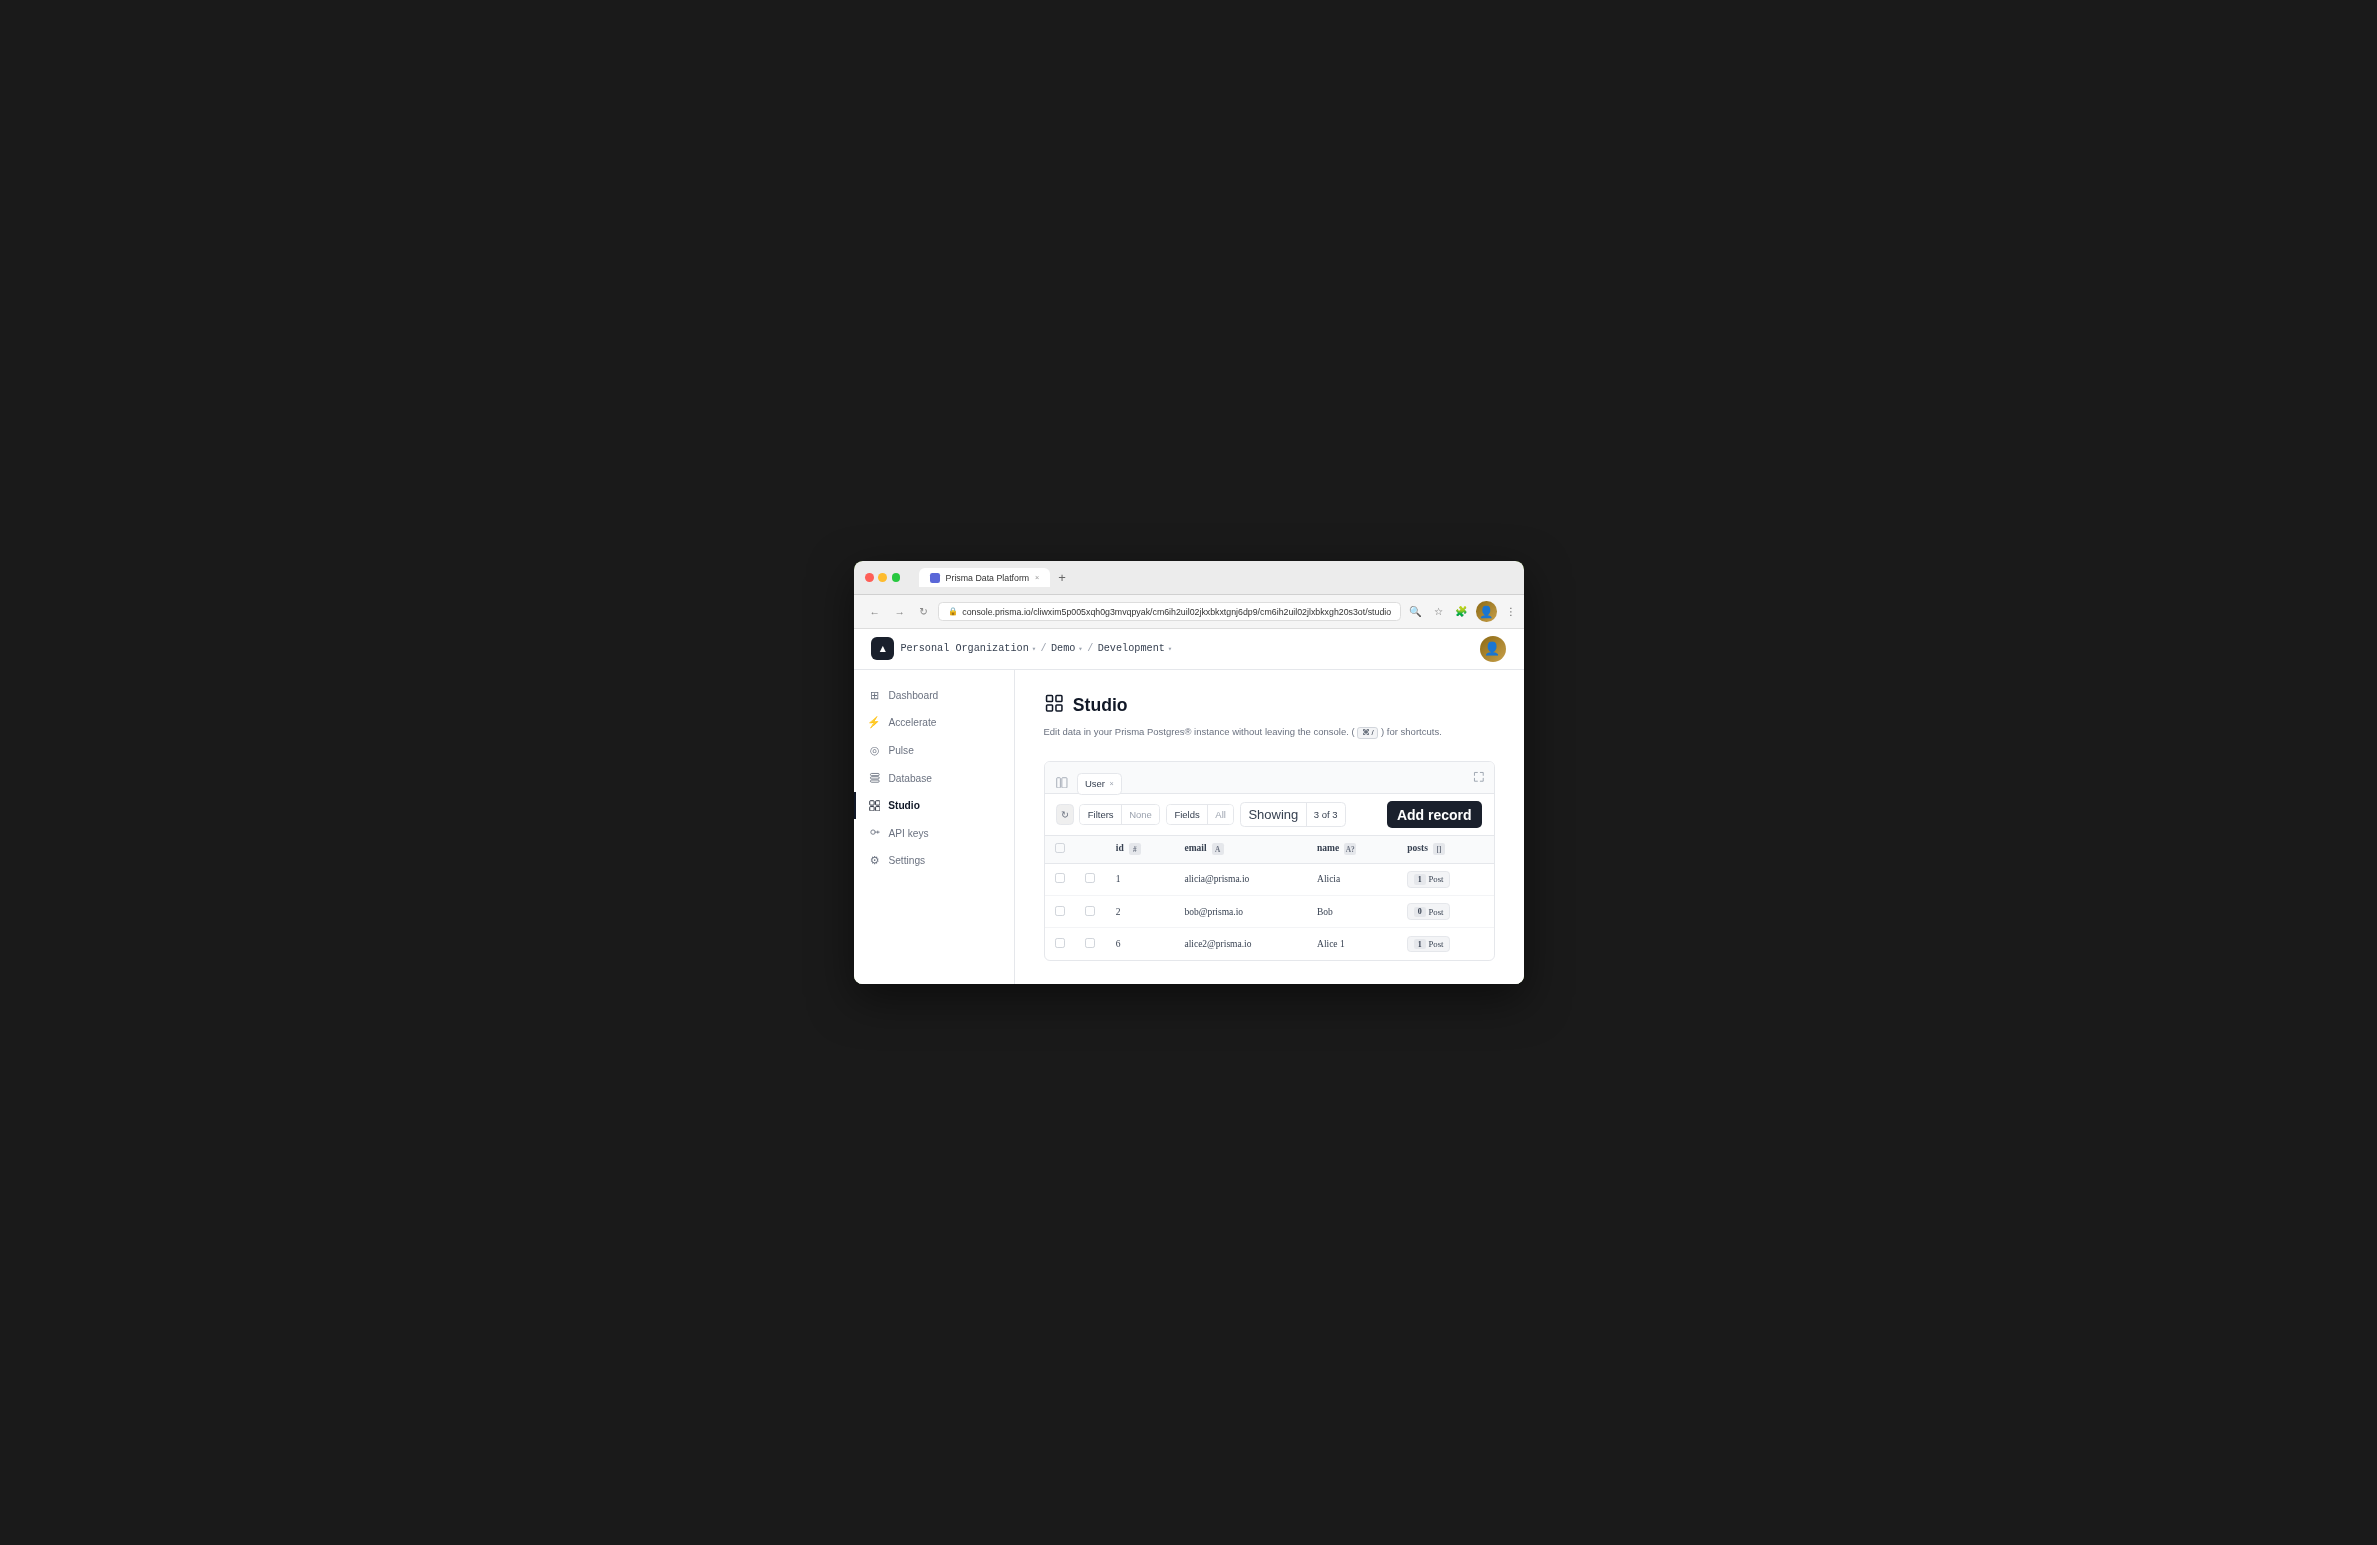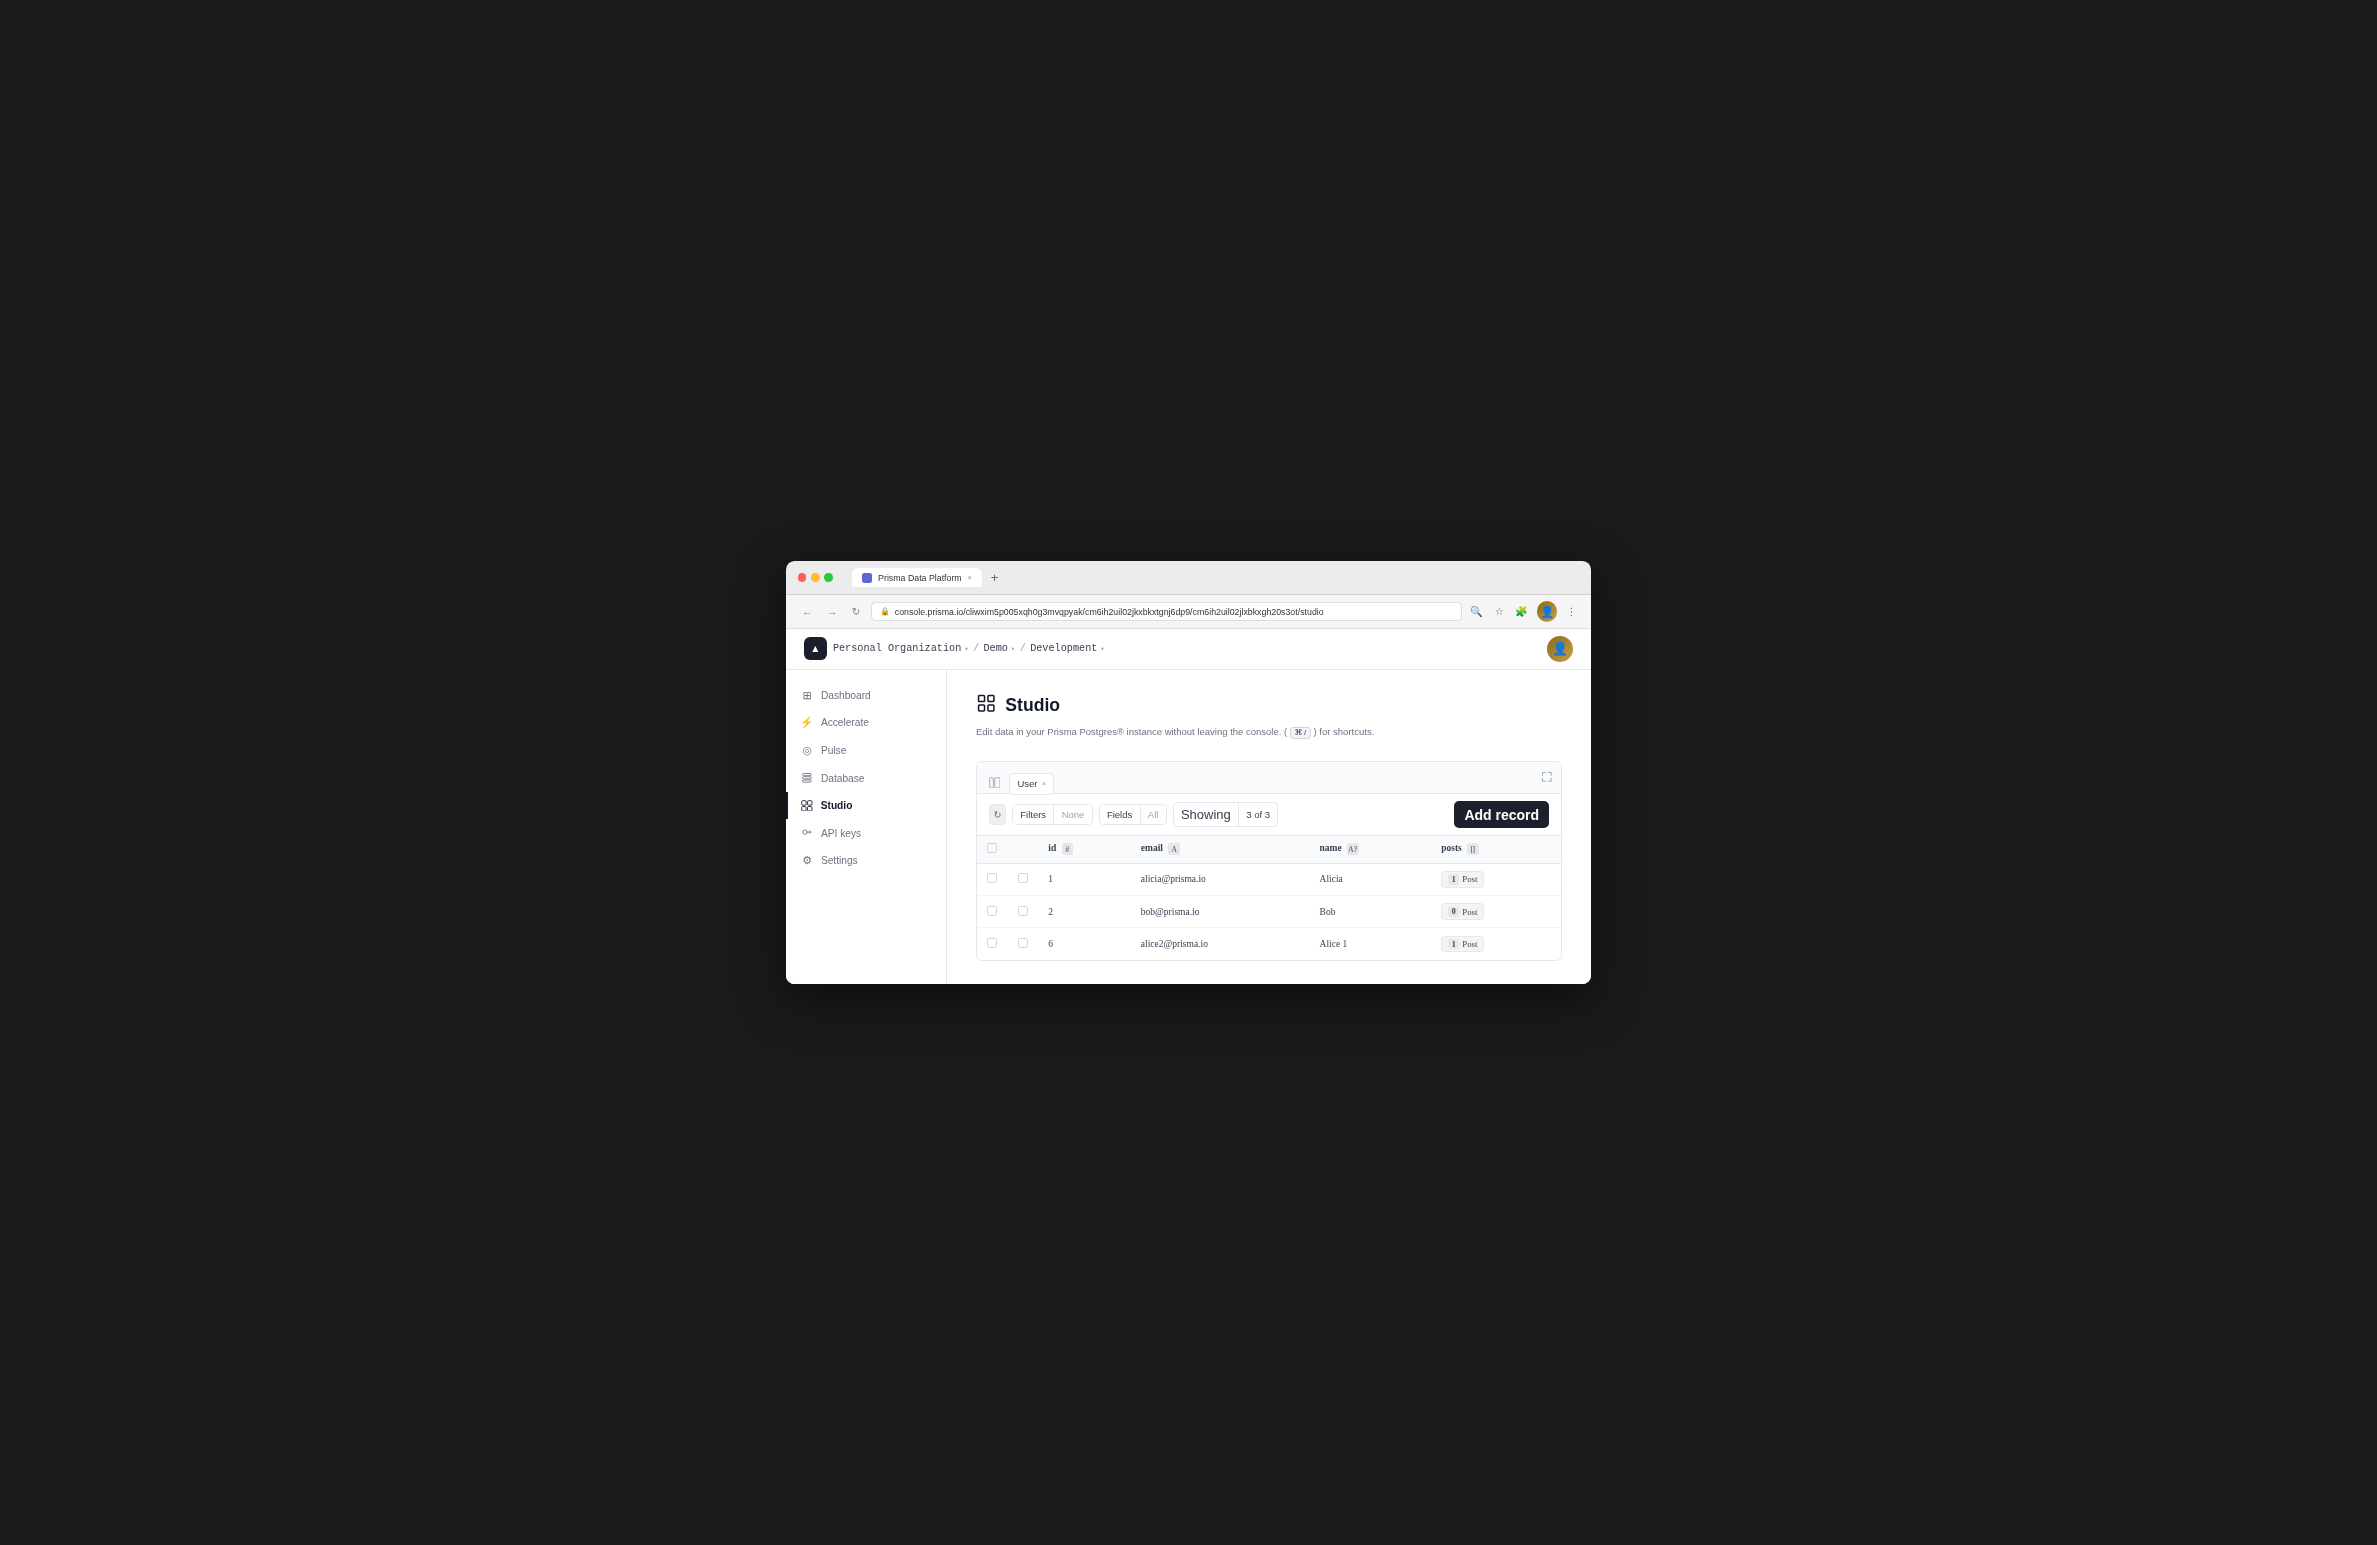--- a/index.html
+++ b/index.html
@@ -8,21 +8,21 @@
       font-family: -apple-system, BlinkMacSystemFont, 'Segoe UI', sans-serif;
       display: flex;
       justify-content: center;
       align-items: center;
       min-height: 100vh;
       padding: 14.6px;
     }
 
     
     .browser-window {
-      width: 805px;
+      width: 670px;
       background: #4d7c0f;
       border-radius: 8.8px;
       overflow: hidden;
       box-shadow: 0 14.6px 44px rgba(0,0,0,0.5);
     }
 
     .browser-titlebar {
       background: #ececec;
       padding: 7.3px 11.7px;
       display: flex;

